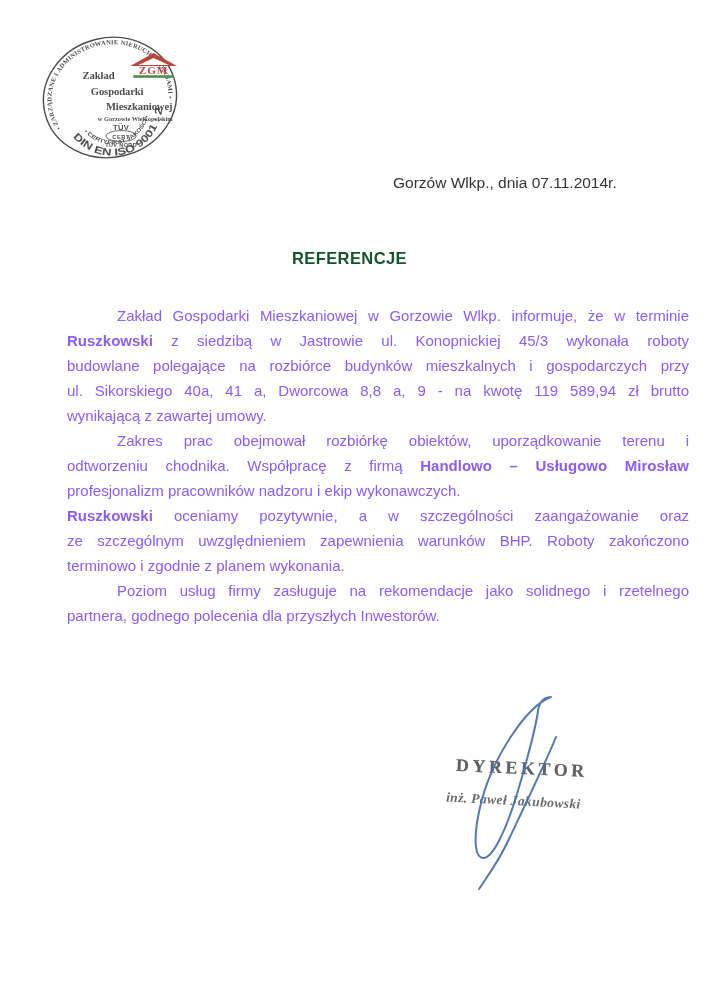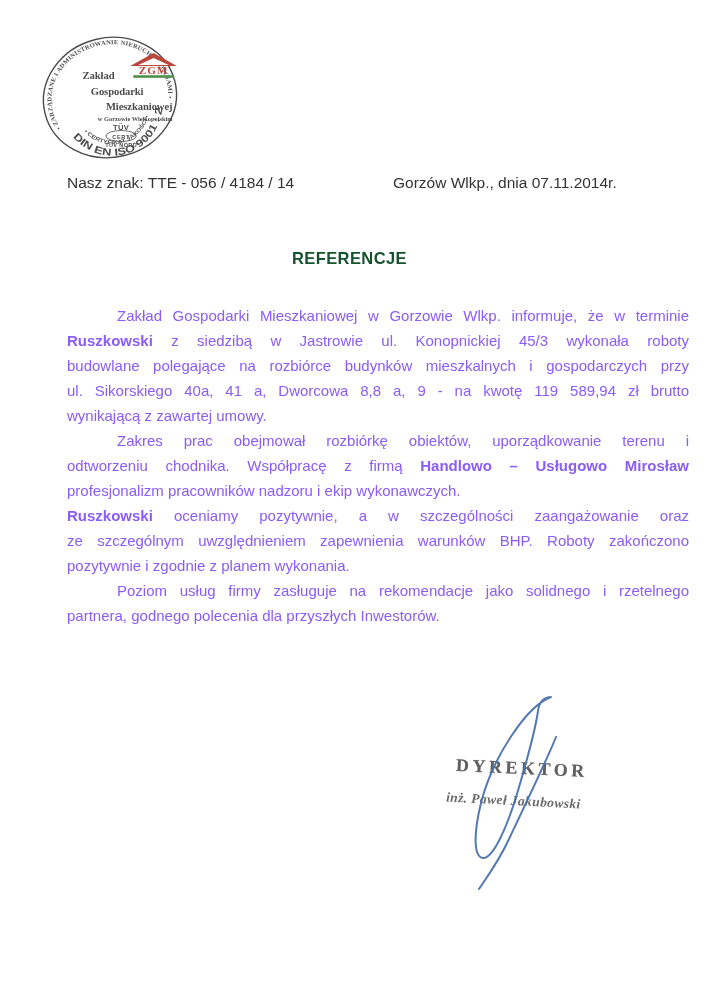--- a/index.html
+++ b/index.html
@@ -85,21 +85,20 @@
     <text x="61" y="96" class="org2">w Gorzowie Wielkopolskim</text>
     <g>
       <text x="84" y="104.5" class="tuv" text-anchor="middle">TÜV</text>
       <ellipse cx="84" cy="110.5" rx="15" ry="5.4" class="ring-line thin"></ellipse>
       <text x="84" y="113" class="cert-inner" text-anchor="middle">CERT</text>
       <text x="84" y="121.5" class="tuv-nord" text-anchor="middle">TÜV NORD</text>
     </g>
   </svg>
 
   <div class="ref-line">
-    <span class="our-ref">Nasz znak: TTE - 056 / 4184 / 14</span>
     <span class="place-date">Gorzów Wlkp., dnia 07.11.2014r.</span>
   </div>
 
   <div class="doc-title">REFERENCJE</div>
 
   <div class="letter-body">
       <div class="para">
         <div class="line first"><span>Zakład Gospodarki Mieszkaniowej w Gorzowie Wlkp. informuje, że w terminie</span></div>
         <div class="line"><span class="b">Ruszkowski</span><span> z siedzibą w Jastrowie ul. Konopnickiej 45/3 wykonała roboty</span></div>
         <div class="line"><span>budowlane polegające na rozbiórce budynków mieszkalnych i gospodarczych przy</span></div>
@@ -107,21 +106,21 @@
         <div class="line last"><span>wynikającą z zawartej umowy.</span></div>
       </div>
       <div class="para">
         <div class="line first"><span>Zakres prac obejmował rozbiórkę obiektów, uporządkowanie terenu i</span></div>
         <div class="line"><span>odtworzeniu chodnika. Współpracę z firmą </span><span class="b">Handlowo – Usługowo Mirosław</span></div>
         <div class="line last"><span>profesjonalizm pracowników nadzoru i ekip wykonawczych.</span></div>
         <div class="line"><span class="b">Ruszkowski</span><span> oceniamy pozytywnie, a w szczególności zaangażowanie oraz</span></div>
       </div>
       <div class="para">
         <div class="line"><span>ze szczególnym uwzględnieniem zapewnienia warunków BHP. Roboty zakończono</span></div>
-        <div class="line last"><span>pozytywnie i zgodnie z planem wykonania.</span></div>
+        <div class="line last"><span>terminowo i zgodnie z planem wykonania.</span></div>
       </div>
       <div class="para">
         <div class="line first"><span>Poziom usług firmy zasługuje na rekomendacje jako solidnego i rzetelnego</span></div>
         <div class="line last"><span>partnera, godnego polecenia dla przyszłych Inwestorów.</span></div>
       </div>
     </div>
 
   <div class="sig-title">DYREKTOR</div>
   <div class="sig-name">inż. Paweł Jakubowski</div>
   <svg class="sig-pen" viewBox="0 0 170 230" aria-hidden="true">

